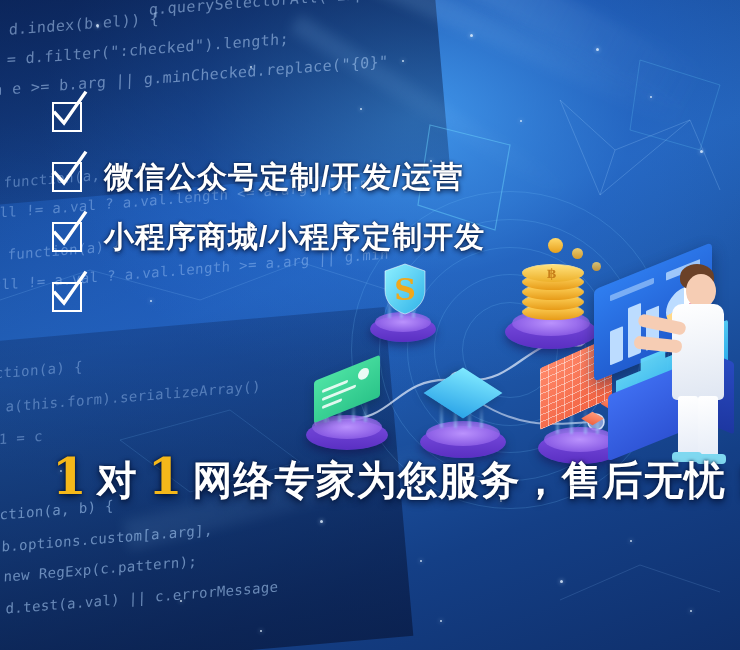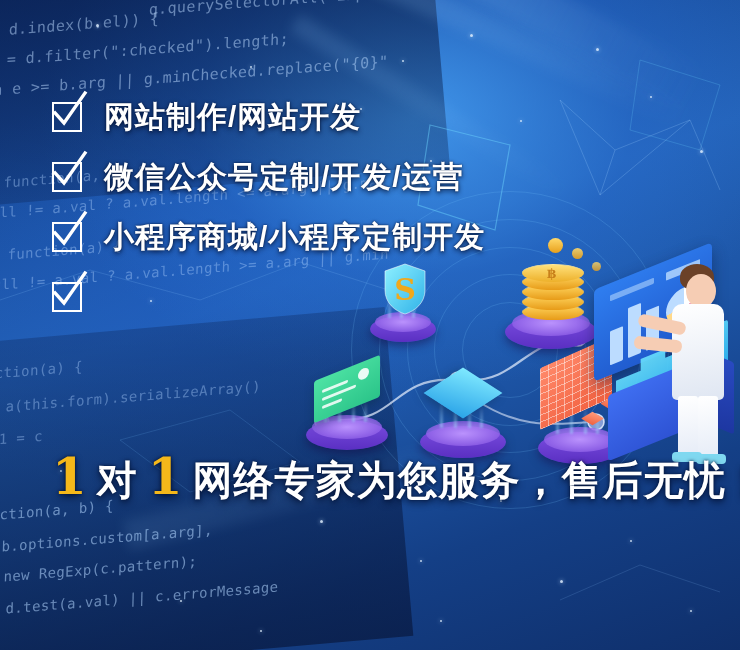--- a/index.html
+++ b/index.html
@@ -435,21 +435,20 @@
   </div>
 
   <div class="list">
 
     <div class="row">
       <span class="cbx">
         <svg width="40" height="44" viewBox="0 0 40 44">
           <polyline points="4,20 13,30 34,0" fill="none" stroke="#ffffff" stroke-width="3.4" stroke-linecap="square" stroke-linejoin="miter"></polyline>
         </svg>
       </span>
-      <span class="row-label">网站制作/网站开发</span>
     </div>
 
     <div class="row">
       <span class="cbx">
         <svg width="40" height="44" viewBox="0 0 40 44">
           <polyline points="4,20 13,30 34,0" fill="none" stroke="#ffffff" stroke-width="3.4" stroke-linecap="square" stroke-linejoin="miter"></polyline>
         </svg>
       </span>
       <span class="row-label">微信公众号定制/开发/运营</span>
     </div>

